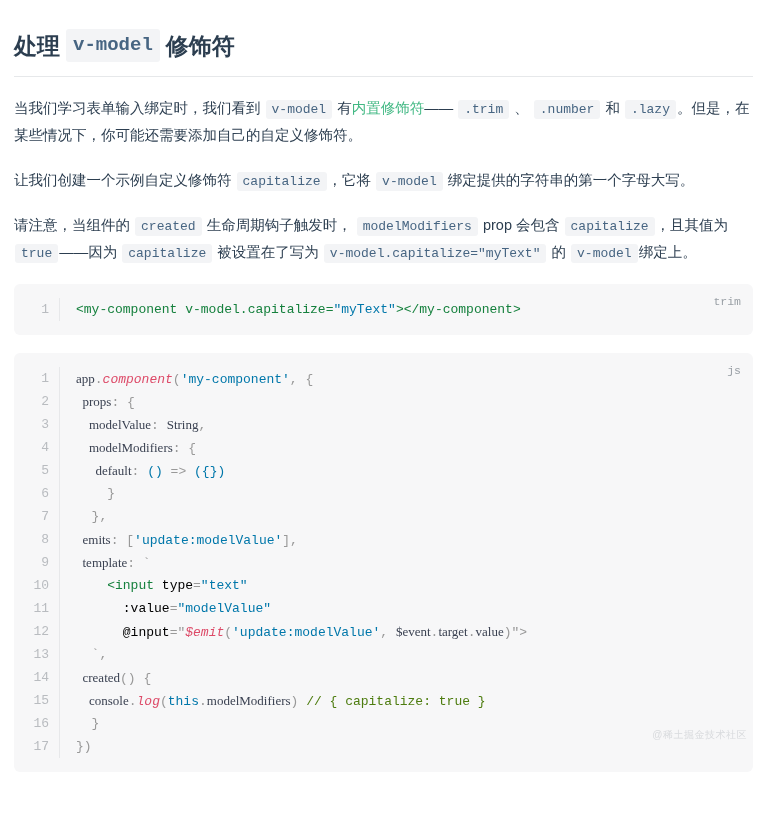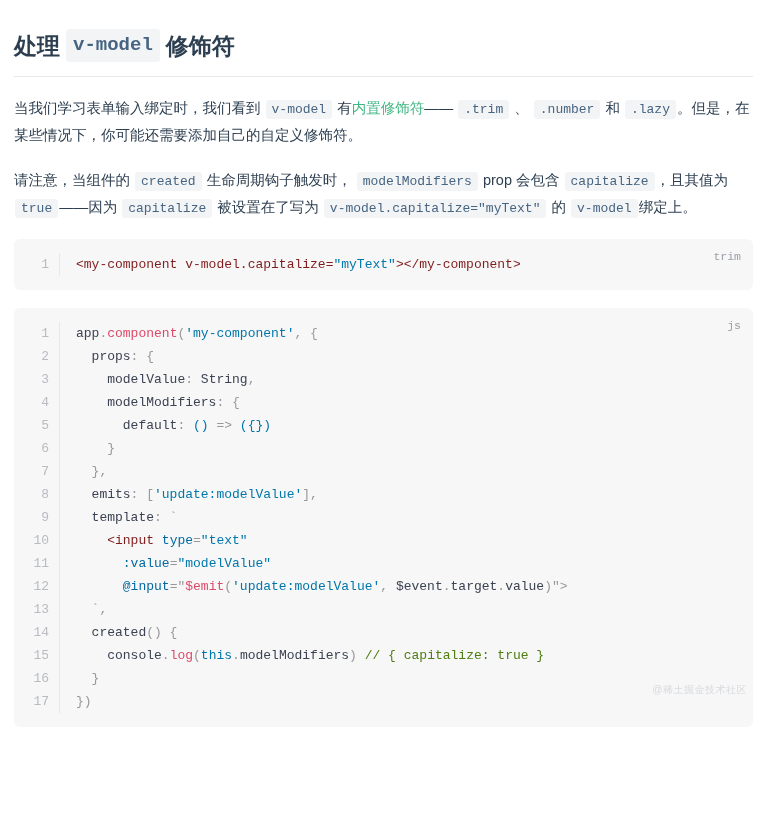--- a/index.html
+++ b/index.html
@@ -106,26 +106,26 @@
   .codelines {
     padding-left: 16px;
     white-space: pre;
     overflow-x: auto;
     flex: 1 1 auto;
     color: #3b4252;
   }
   .codelines div { height: 23px; }
 
   
-  .t-tag     { color: #7f1d1d; }
-  .t-attr    { color: #0369a1; }
+  .t-tag     { color: #15803d; }
+  .t-attr    { color: #000000; }
   .t-str     { color: #07a; }
   .t-punc    { color: #999; }
-  .t-plain   { color: #3b4252; }
-  .t-fn      { color: #dd4a68; }
+  .t-plain   { color: #3b4252; font-family: Liberation Serif, serif; }
+  .t-fn      { color: #dd4a68; font-style: italic; }
   .t-kw      { color: #07a; }
   .t-comment { color: #4d7c0f; }
 
   
   .watermark {
     position: absolute;
     right: 20px;
     bottom: 30px;
     color: #d8dadd;
     font-size: 10px;
@@ -147,20 +147,26 @@
     <span>当我们学习表单输入绑定时，我们看到</span>
     <code class="inline">v-model</code>
     <span>有</span><a class="link" href="#">内置修饰符</a><span>——</span>
     <code class="inline">.trim</code>
     <span>、</span>
     <code class="inline">.number</code>
     <span>和</span>
     <code class="inline">.lazy</code><span>。但是，在某些情况下，你可能还需要添加自己的自定义修饰符。</span>
   </p>
 
+  <p class="para">
+    <span>让我们创建一个示例自定义修饰符</span>
+    <code class="inline">capitalize</code><span>，它将</span>
+    <code class="inline">v-model</code>
+    <span>绑定提供的字符串的第一个字母大写。</span>
+  </p>
 
 
   <p class="para">
     <span>请注意，当组件的</span>
     <code class="inline">created</code>
     <span>生命周期钩子触发时，</span>
     <code class="inline">modelModifiers</code>
     <span>prop 会包含</span>
     <code class="inline">capitalize</code><span>，且其值为</span>
     <code class="inline">true</code><span>——因为</span>

